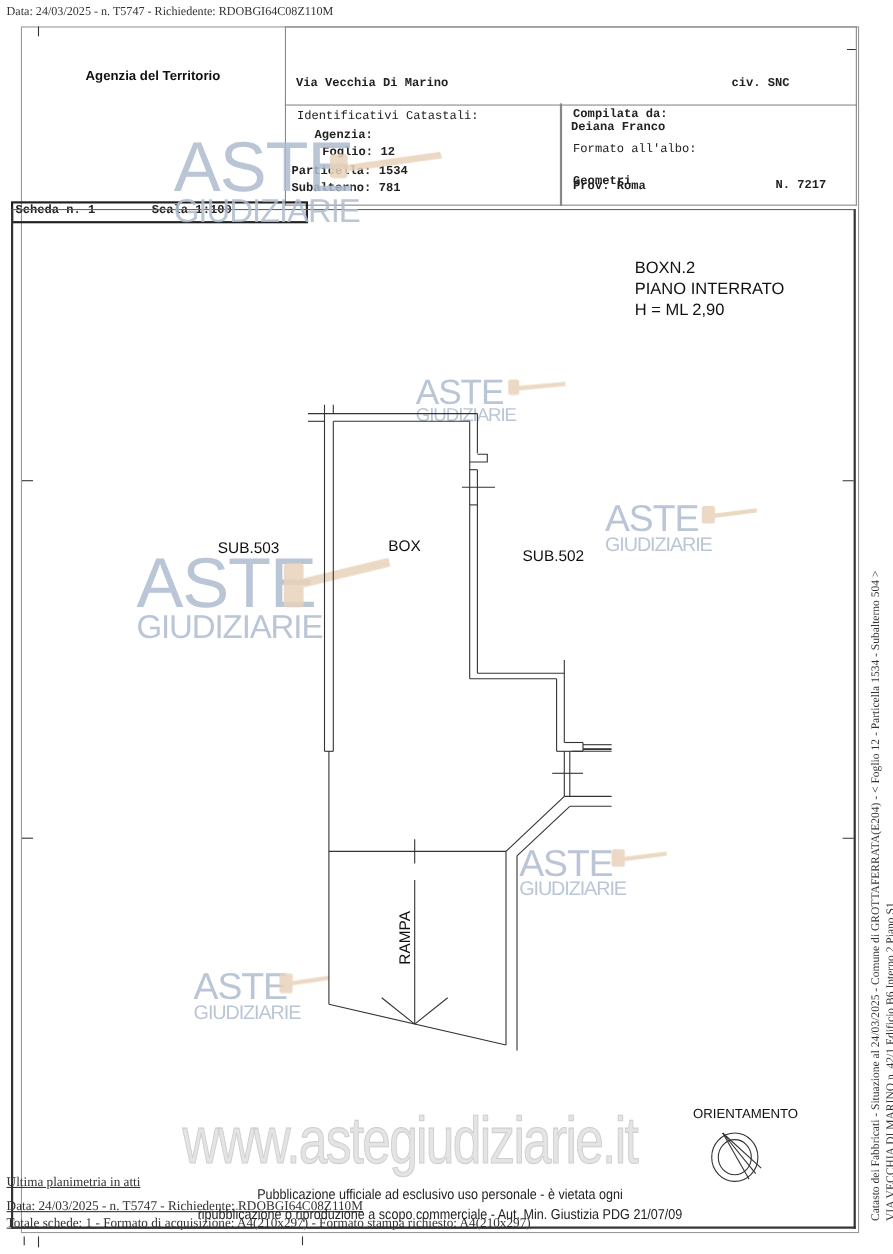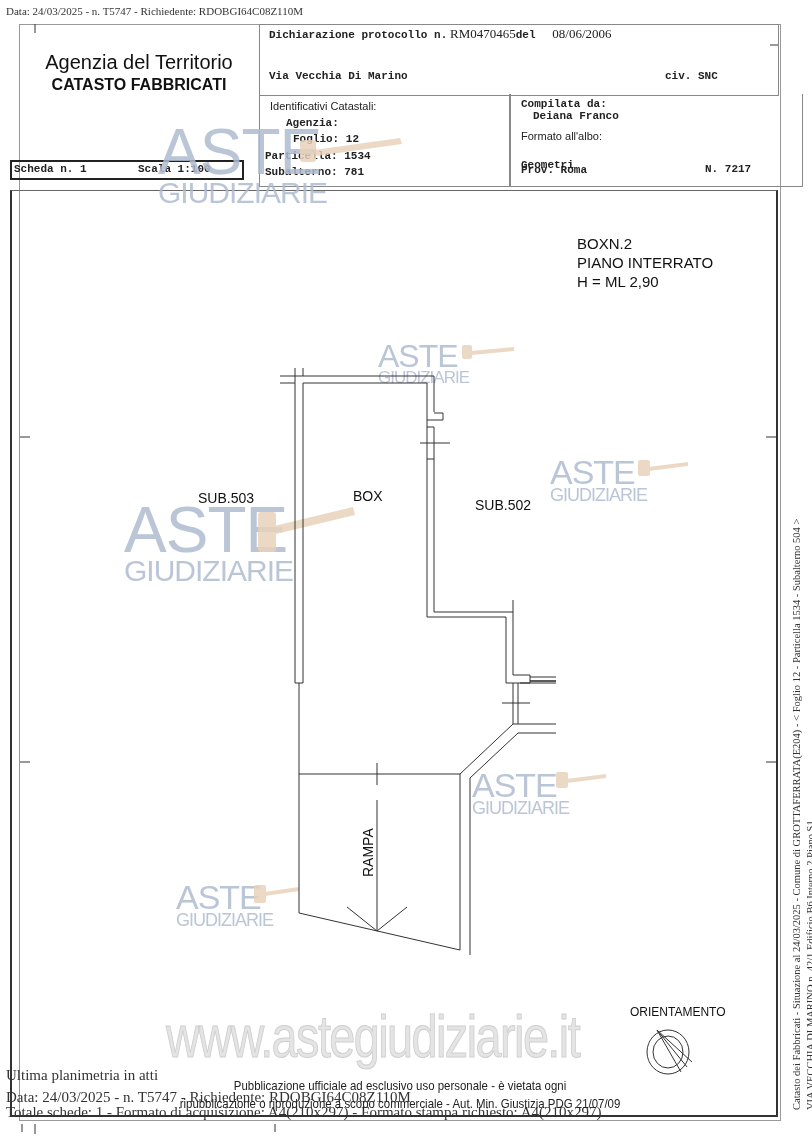--- a/index.html
+++ b/index.html
@@ -1,74 +1,68 @@
 <!DOCTYPE html>
 <html><head>
   <meta charset="utf-8">
   <style>
     html, body { margin:0; padding:0; background:#ffffff; }
     body { width:812px; height:1140px; position:relative; overflow:hidden; font-family:"Liberation Serif", serif; color:#222; }
     .abs { position:absolute; }
     .serif { font-family:"Liberation Serif", serif; }
     .mono { font-family:"Liberation Mono", monospace; font-weight:bold; }
-    .monolite { font-family:Liberation Sans, sans-serif; }
+    .monolite { font-family:Liberation Mono, monospace; }
     .sans { font-family:"Liberation Sans", sans-serif; }
     .topline { left:6px; top:5px; font-size:11px; color:#333; }
     .outer-frame { left:19px; top:24px; width:760px; height:1095px; border:1px solid #999; }
     .hdr-left { left:20px; top:44px; width:238px; text-align:center; color:#111; }
-    .hdr-left .l1 { font-size:20px; margin-top:7px; }
+    .hdr-left .l1 { font-size:12px; margin-top:18px;font-weight:bold; }
     .hdr-left .l2 { font-size:16px; font-weight:bold; margin-top:2px; }
     .hdr-left .l3 { font-size:14px; margin-top:2px; }
     .hdr-left .l4 { font-size:15px; margin-top:3px; }
     .box-top { left:259px; top:24px; width:518px; height:70px; border:1px solid #888; }
     .box-idf { left:259px; top:94px; width:250px; height:92px; border:1px solid #888; border-top:none; }
-    .box-comp { left:509px; top:94px; width:268px; height:92px; border:1px solid #888; border-top:none; border-left:1px solid #888;padding-left:24px; }
+    .box-comp { left:509px; top:94px; width:268px; height:92px; border:1px solid #888; border-top:none; border-left:1px solid #888; }
     .t11 { font-size:11px; }
-    .scheda { left:10px; top:160px; width:230px; height:16px; border:2px solid #222; font-size:11px; }
+    .scheda { left:10px; top:183px; width:230px; height:16px; border:2px solid #222; font-size:11px;padding-left:36px; }
     .main-frame { left:10px; top:190px; width:764px; height:924px; border:2px solid #333; border-top:1px solid #666; }
     .plan-label { font-family:"Liberation Sans", sans-serif; font-size:14px; color:#111; }
     .wm-aste { font-family:"Liberation Sans", sans-serif; color:#aebbd0; opacity:0.85; line-height:1; letter-spacing:-1px; }
     .wm-url { left:166px; top:1002px; font-family:"Liberation Sans", sans-serif; font-size:60px; color:#e4e4e4; letter-spacing:-2px; transform:scaleX(0.78); transform-origin:left top; -webkit-text-stroke:1px #cfcfcf; }
-    .footer-small { font-size:15px; color:#333; }
+    .footer-small { font-size:12px; color:#333;text-decoration:underline; }
     .pub { font-family:"Liberation Sans", sans-serif; font-size:13px; color:#222; text-align:center; transform:scaleX(0.88); transform-origin:center top; }
     .vert { left:790px; top:1110px; transform-origin:left top; transform:rotate(-90deg); white-space:nowrap; font-size:10.5px; color:#333; line-height:14px; }
   </style>
 </head>
 <body>
 
 <div class="abs topline serif">Data: 24/03/2025 - n. T5747 - Richiedente: RDOBGI64C08Z110M</div>
 
 <div class="abs outer-frame"></div>
 
 <div class="abs hdr-left sans">
   <div class="l1">Agenzia del Territorio</div>
-  <div class="l2">CATASTO FABBRICATI</div>
 </div>
 
 <div class="abs box-top">
-  <div class="abs t11" style="left:9px;top:1px;">
-    <span class="mono">Dichiarazione protocollo n.</span>
-    <span class="serif" style="font-size:13px;">RM0470465</span><span class="mono">del</span>
-    <span class="serif" style="font-size:13px;margin-left:14px;">08/06/2006</span>
-  </div>
   <div class="abs t11 mono" style="left:9px;top:45px;">Via Vecchia Di Marino</div>
   <div class="abs t11 mono" style="left:405px;top:45px;">civ. SNC</div>
 </div>
 
 <div class="abs box-idf">
   <div class="abs t11 monolite" style="left:10px;top:6px;">Identificativi Catastali:</div>
   <div class="abs t11 mono" style="left:26px;top:23px;">Agenzia:</div>
   <div class="abs t11 mono" style="left:33px;top:39px;">Foglio: 12</div>
   <div class="abs t11 mono" style="left:5px;top:56px;">Particella: 1534</div>
   <div class="abs t11 mono" style="left:5px;top:72px;">Subalterno: 781</div>
 </div>
 
 <div class="abs box-comp">
   <div class="abs t11 mono" style="left:11px;top:4px;">Compilata da:</div>
-  <div class="abs t11 mono" style="left:23px;top:16px;">Deiana Franco</div>
+  <div class="abs t11 mono" style="left:9px;top:16px;">Deiana Franco</div>
   <div class="abs t11 monolite" style="left:11px;top:36px;">Formato all'albo:</div>
   <div class="abs t11 mono" style="left:11px;top:47px;margin-top:18px;">Geometri</div>
   <div class="abs t11 mono" style="left:11px;top:70px;">Prov. Roma</div>
   <div class="abs t11 mono" style="left:195px;top:69px;">N.  7217</div>
 </div>
 
 <div class="abs scheda">
   <span class="abs mono" style="left:2px;top:1px;">Scheda n. 1</span>
   <span class="abs mono" style="left:126px;top:1px;">Scala 1:100</span>
 </div>

